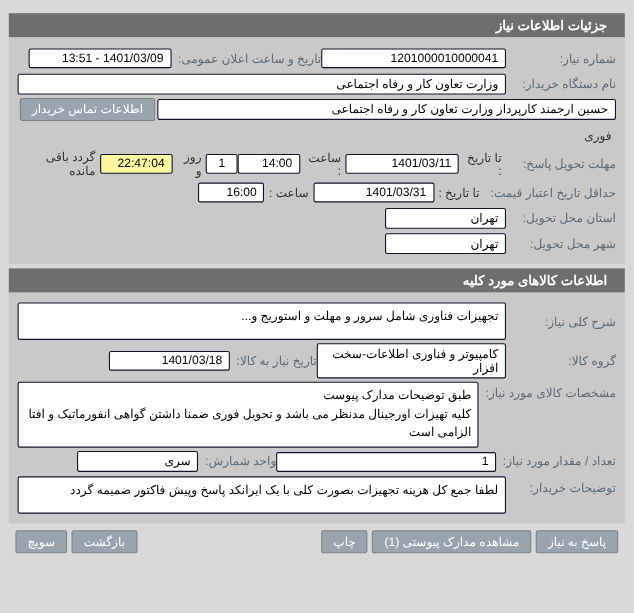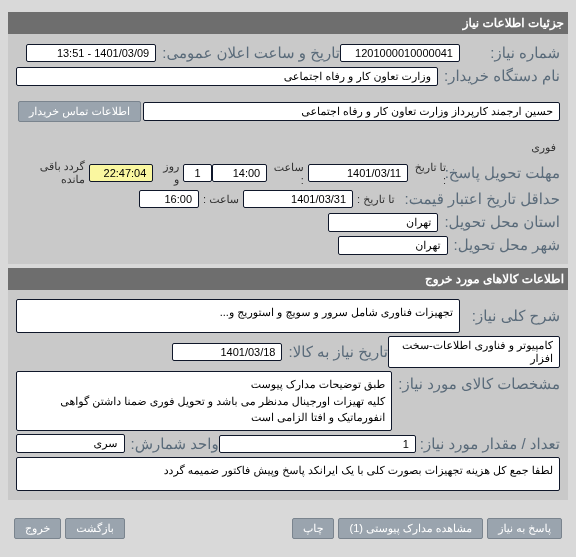--- a/index.html
+++ b/index.html
@@ -7,38 +7,38 @@
     font-family: Tahoma, Arial, sans-serif;
     font-size: 11px;
     background: #d9d9d9;
     color: #000;
     padding: 8px;
     width: 576px;
   }
   .section-header {
     background: #6e6e6e;
     color: #fff;
-    padding: 4px 4px;
+    padding: 4px 16px;
     font-weight: bold;
     font-size: 12px;
     margin-top: 4px;
   }
   .section-body {
     background: #c9c9c9;
     padding: 6px 8px;
   }
   .row {
     display: flex;
     align-items: center;
     margin: 3px 0;
     min-height: 20px;
   }
   .label {
     color: #5a6b7a;
-    font-size: 15px;
+    font-size: 11px;
     white-space: nowrap;
     padding-left: 6px;
     min-width: 100px;
     text-align: right;
   }
   .label-narrow { min-width: 40px; }
   .field {
     background: #fff;
     border: 1px solid #0f172a;
     border-radius: 2px;
@@ -61,21 +61,21 @@
     flex: 1;
   }
   .btn {
     background: #9aa4ae;
     border: 1px solid #7a848e;
     border-radius: 2px;
     color: #fff;
     padding: 3px 10px;
     font-size: 11px;
     cursor: pointer;
-    margin: 12px 2px;
+    margin: 0 2px;
   }
   .yellow {
     background: #faf7a0 !important;
   }
   .footer {
     display: flex;
     justify-content: space-between;
     padding: 6px 4px;
     background: #d9d9d9;
   }
@@ -89,21 +89,21 @@
 </style>
 </head>
 <body>
 
 <div class="section-header">جزئیات اطلاعات نیاز</div>
 
 <div class="section-body">
 
   <div class="row">
     <span class="label">شماره نیاز:</span>
-    <span class="field field-med" style="width:120px">1201000010000041</span>
+    <span class="field field-med" style="width:168px">1201000010000041</span>
     <span class="label label-narrow" style="min-width:auto">تاریخ و ساعت اعلان عمومی:</span>
     <span class="field field-med" style="width:130px">1401/03/09 - 13:51</span>
   </div>
 
   <div class="row">
     <span class="label">نام دستگاه خریدار:</span>
     <span class="field field-wide">وزارت تعاون کار و رفاه اجتماعی</span>
   </div>
 
   <div class="row">
@@ -141,57 +141,59 @@
     <span class="field field-med">تهران</span>
   </div>
 
   <div class="row">
     <span class="label">شهر محل تحویل:</span>
     <span class="field field-med">تهران</span>
   </div>
 
 </div>
 
-<div class="section-header">اطلاعات کالاهای مورد خروج</div>
+<div class="section-header">اطلاعات کالاهای مورد کلیه</div>
 
 <div class="section-body">
 
   <div class="row">
     <span class="label">شرح کلی نیاز:</span>
-    <span class="field multiline">تجهیزات  فناوری شامل سرور  و سویچ و استوریج و...</span>
+    <span class="field multiline">تجهیزات  فناوری شامل سرور  و مهلت و استوریج و...</span>
   </div>
 
   <div class="row">
+    <span class="label">گروه کالا:</span>
     <span class="field" style="width:172px">کامپیوتر و فناوری اطلاعات-سخت افزار</span>
     <span class="label label-narrow" style="min-width:auto">تاریخ نیاز به کالا:</span>
     <span class="field field-med">1401/03/18</span>
   </div>
 
   <div class="row" style="align-items:flex-start">
     <span class="label" style="padding-top:4px">مشخصات کالای مورد نیاز:</span>
     <span class="field multiline" style="min-height:40px; white-space:pre-line">طبق توضیحات مدارک پیوست
 کلیه تهیزات اورجینال مدنظر می باشد و تحویل فوری   ضمنا داشتن گواهی انفورماتیک و افتا الزامی است</span>
   </div>
 
   <div class="row">
     <span class="label">تعداد / مقدار مورد نیاز:</span>
     <span class="field" style="width:200px">1</span>
     <span class="label label-narrow" style="min-width:auto">واحد شمارش:</span>
     <span class="field field-med">سری</span>
   </div>
 
   <div class="row" style="align-items:flex-start">
+    <span class="label" style="padding-top:4px">توضیحات خریدار:</span>
     <span class="field multiline">لطفا جمع کل هزینه تجهیزات بصورت کلی با یک ایرانکد پاسخ وپیش فاکتور ضمیمه گردد</span>
   </div>
 
 </div>
 
 <div class="footer">
   <div class="footer-group">
     <button class="btn">پاسخ به نیاز</button>
     <button class="btn">مشاهده مدارک پیوستی (1)</button>
     <button class="btn">چاپ</button>
   </div>
   <div class="footer-group">
     <button class="btn">بازگشت</button>
-    <button class="btn">خروج</button>
+    <button class="btn">سویچ</button>
   </div>
 </div>
 
 </body></html>

